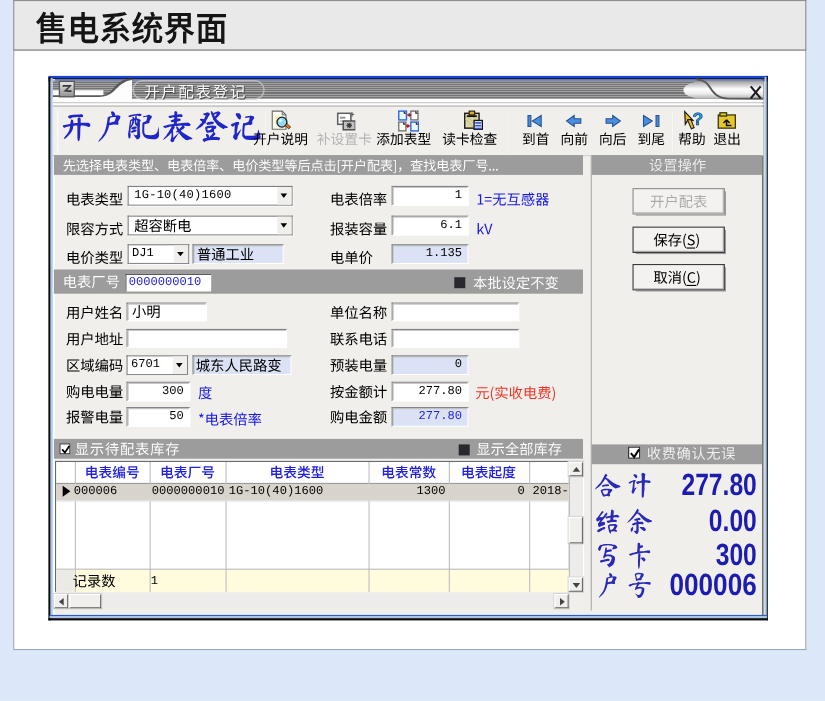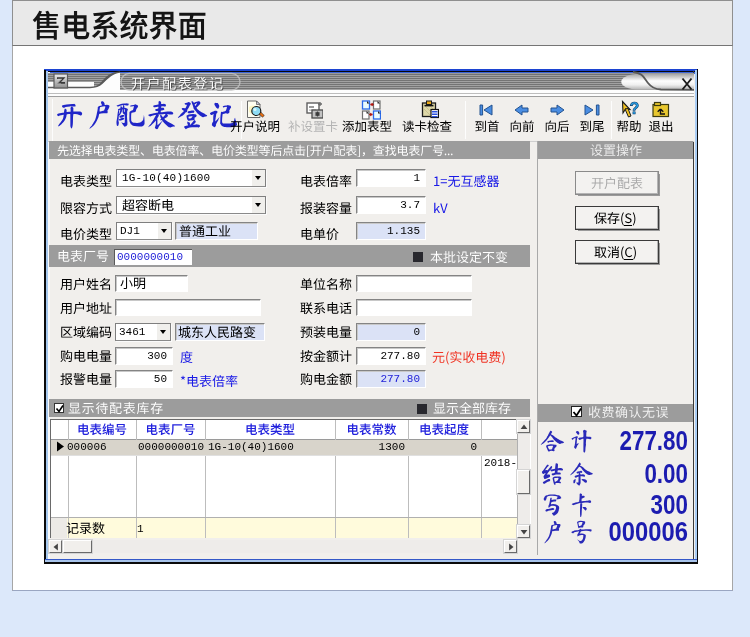--- a/index.html
+++ b/index.html
@@ -120,40 +120,40 @@
 <div style="position:absolute;left:116px;top:169px;width:150px;height:18px;background:#fff;border:1px solid #7f7f7f;border-bottom-color:#8a8a8a;box-shadow:1px 1px 0 #fafafa;"></div>
 <div style="position:absolute;left:252px;top:170px;width:13px;height:16px;background:#f0efec;"></div>
 <div style="position:absolute;left:255px;top:176px;width:0;height:0;border-left:3.5px solid transparent;border-right:3.5px solid transparent;border-top:4.5px solid #000"></div>
 <div style="position:absolute;left:122px;top:171px;width:120px;height:14px;font-family:'Liberation Sans',sans-serif;font-size:12px;letter-spacing:0.2px;color:#000;font-family:'Liberation Mono',monospace;font-size:11px;line-height:14px;">1G-10(40)1600</div>
 <div style="position:absolute;left:356px;top:169px;width:70px;height:18px;border-top:1px solid #848484;border-left:1px solid #848484;border-bottom:1px solid #fff;border-right:1px solid #fff;box-shadow:inset 1px 1px 0 #c8c8c8;background:#fff;"></div>
 <div style="position:absolute;left:358px;top:171px;width:62px;height:14px;font-family:'Liberation Sans',sans-serif;font-size:11px;font-family:'Liberation Mono',monospace;text-align:right;line-height:14px;">1</div>
 <div style="position:absolute;left:116px;top:196px;width:150px;height:18px;background:#fff;border:1px solid #7f7f7f;border-bottom-color:#8a8a8a;box-shadow:1px 1px 0 #fafafa;"></div>
 <div style="position:absolute;left:252px;top:197px;width:13px;height:16px;background:#f0efec;"></div>
 <div style="position:absolute;left:255px;top:203px;width:0;height:0;border-left:3.5px solid transparent;border-right:3.5px solid transparent;border-top:4.5px solid #000"></div>
 <div style="position:absolute;left:356px;top:196px;width:70px;height:18px;border-top:1px solid #848484;border-left:1px solid #848484;border-bottom:1px solid #fff;border-right:1px solid #fff;box-shadow:inset 1px 1px 0 #c8c8c8;background:#fff;"></div>
-<div style="position:absolute;left:358px;top:198px;width:62px;height:14px;font-family:'Liberation Sans',sans-serif;font-size:11px;font-family:'Liberation Mono',monospace;text-align:right;line-height:14px;">3.7</div>
+<div style="position:absolute;left:358px;top:198px;width:62px;height:14px;font-family:'Liberation Sans',sans-serif;font-size:11px;font-family:'Liberation Mono',monospace;text-align:right;line-height:14px;">6.1</div>
 <div style="position:absolute;left:116px;top:222px;width:56px;height:18px;background:#fff;border:1px solid #7f7f7f;border-bottom-color:#8a8a8a;box-shadow:1px 1px 0 #fafafa;"></div>
 <div style="position:absolute;left:158px;top:223px;width:13px;height:16px;background:#f0efec;"></div>
 <div style="position:absolute;left:161px;top:229px;width:0;height:0;border-left:3.5px solid transparent;border-right:3.5px solid transparent;border-top:4.5px solid #000"></div>
 <div style="position:absolute;left:120px;top:224px;width:40px;height:14px;font-family:'Liberation Sans',sans-serif;font-size:11px;font-family:'Liberation Mono',monospace;line-height:14px;">DJ1</div>
 <div style="position:absolute;left:175px;top:222px;width:83px;height:18px;border-top:1px solid #848484;border-left:1px solid #848484;border-bottom:1px solid #fff;border-right:1px solid #fff;box-shadow:inset 1px 1px 0 #c8c8c8;background:#dbe2f6;"></div>
 <div style="position:absolute;left:356px;top:222px;width:70px;height:18px;border-top:1px solid #848484;border-left:1px solid #848484;border-bottom:1px solid #fff;border-right:1px solid #fff;box-shadow:inset 1px 1px 0 #c8c8c8;background:#dbe2f6;"></div>
 <div style="position:absolute;left:358px;top:224px;width:62px;height:14px;font-family:'Liberation Sans',sans-serif;font-size:11px;font-family:'Liberation Mono',monospace;text-align:right;line-height:14px;">1.135</div>
 <div style="position:absolute;left:49px;top:245px;width:481px;height:22px;background:#9c9c9c;"></div>
 <div style="position:absolute;left:114px;top:249px;width:78px;height:16px;background:#fff;border-top:1px solid #5a5a5a;border-left:1px solid #5a5a5a;"></div>
 <div style="position:absolute;left:117px;top:251px;width:72px;height:13px;font-family:'Liberation Sans',sans-serif;font-size:11px;font-family:'Liberation Mono',monospace;color:#2222d8;line-height:13px;">0000000010</div>
 <div style="position:absolute;left:413px;top:252px;width:10px;height:10px;background:#28282e;"></div>
 <div style="position:absolute;left:115px;top:275px;width:73px;height:17px;border-top:1px solid #848484;border-left:1px solid #848484;border-bottom:1px solid #fff;border-right:1px solid #fff;box-shadow:inset 1px 1px 0 #c8c8c8;background:#fff;"></div>
 <div style="position:absolute;left:356px;top:275px;width:116px;height:17px;border-top:1px solid #848484;border-left:1px solid #848484;border-bottom:1px solid #fff;border-right:1px solid #fff;box-shadow:inset 1px 1px 0 #c8c8c8;background:#fff;"></div>
 <div style="position:absolute;left:115px;top:299px;width:146px;height:17px;border-top:1px solid #848484;border-left:1px solid #848484;border-bottom:1px solid #fff;border-right:1px solid #fff;box-shadow:inset 1px 1px 0 #c8c8c8;background:#fff;"></div>
 <div style="position:absolute;left:356px;top:299px;width:116px;height:17px;border-top:1px solid #848484;border-left:1px solid #848484;border-bottom:1px solid #fff;border-right:1px solid #fff;box-shadow:inset 1px 1px 0 #c8c8c8;background:#fff;"></div>
 <div style="position:absolute;left:115px;top:323px;width:56px;height:18px;background:#fff;border:1px solid #7f7f7f;border-bottom-color:#8a8a8a;box-shadow:1px 1px 0 #fafafa;"></div>
 <div style="position:absolute;left:157px;top:324px;width:13px;height:16px;background:#f0efec;"></div>
 <div style="position:absolute;left:160px;top:330px;width:0;height:0;border-left:3.5px solid transparent;border-right:3.5px solid transparent;border-top:4.5px solid #000"></div>
-<div style="position:absolute;left:119px;top:325px;width:40px;height:14px;font-family:'Liberation Sans',sans-serif;font-size:11px;font-family:'Liberation Mono',monospace;line-height:14px;">3461</div>
+<div style="position:absolute;left:119px;top:325px;width:40px;height:14px;font-family:'Liberation Sans',sans-serif;font-size:11px;font-family:'Liberation Mono',monospace;line-height:14px;">6701</div>
 <div style="position:absolute;left:175px;top:323px;width:90px;height:18px;border-top:1px solid #848484;border-left:1px solid #848484;border-bottom:1px solid #fff;border-right:1px solid #fff;box-shadow:inset 1px 1px 0 #c8c8c8;background:#dbe2f6;"></div>
 <div style="position:absolute;left:356px;top:323px;width:70px;height:18px;border-top:1px solid #848484;border-left:1px solid #848484;border-bottom:1px solid #fff;border-right:1px solid #fff;box-shadow:inset 1px 1px 0 #c8c8c8;background:#dbe2f6;"></div>
 <div style="position:absolute;left:358px;top:325px;width:62px;height:14px;font-family:'Liberation Sans',sans-serif;font-size:11px;font-family:'Liberation Mono',monospace;text-align:right;line-height:14px;">0</div>
 <div style="position:absolute;left:115px;top:347px;width:58px;height:18px;border-top:1px solid #848484;border-left:1px solid #848484;border-bottom:1px solid #fff;border-right:1px solid #fff;box-shadow:inset 1px 1px 0 #c8c8c8;background:#fff;"></div>
 <div style="position:absolute;left:117px;top:349px;width:50px;height:14px;font-family:'Liberation Sans',sans-serif;font-size:11px;font-family:'Liberation Mono',monospace;text-align:right;line-height:14px;">300</div>
 <div style="position:absolute;left:356px;top:347px;width:70px;height:18px;border-top:1px solid #848484;border-left:1px solid #848484;border-bottom:1px solid #fff;border-right:1px solid #fff;box-shadow:inset 1px 1px 0 #c8c8c8;background:#fff;"></div>
 <div style="position:absolute;left:358px;top:349px;width:62px;height:14px;font-family:'Liberation Sans',sans-serif;font-size:11px;font-family:'Liberation Mono',monospace;text-align:right;line-height:14px;">277.80</div>
 <div style="position:absolute;left:115px;top:370px;width:58px;height:18px;border-top:1px solid #848484;border-left:1px solid #848484;border-bottom:1px solid #fff;border-right:1px solid #fff;box-shadow:inset 1px 1px 0 #c8c8c8;background:#fff;"></div>
 <div style="position:absolute;left:117px;top:372px;width:50px;height:14px;font-family:'Liberation Sans',sans-serif;font-size:11px;font-family:'Liberation Mono',monospace;text-align:right;line-height:14px;">50</div>
 <div style="position:absolute;left:356px;top:370px;width:70px;height:18px;border-top:1px solid #848484;border-left:1px solid #848484;border-bottom:1px solid #fff;border-right:1px solid #fff;box-shadow:inset 1px 1px 0 #c8c8c8;background:#dbe2f6;"></div>
@@ -176,21 +176,21 @@
 <div style="position:absolute;left:516.5px;top:420px;width:1px;height:118px;background:#b0b0b0;"></div>
 <div style="position:absolute;left:51px;top:439.5px;width:465.5px;height:15.5px;background:#d8d4cb;"></div>
 <svg style="position:absolute;left:56px;top:441px" width="9" height="12">
       <path d="M1,0.5 l7,5 -7,5 z" fill="#000"></path>
     </svg>
 <div style="position:absolute;left:67px;top:440px;width:70px;height:14px;font-family:'Liberation Sans',sans-serif;font-size:11px;font-family:'Liberation Mono',monospace;line-height:15px;">000006</div>
 <div style="position:absolute;left:138px;top:440px;width:70px;height:14px;font-family:'Liberation Sans',sans-serif;font-size:11px;font-family:'Liberation Mono',monospace;line-height:15px;">0000000010</div>
 <div style="position:absolute;left:208px;top:440px;width:110px;height:14px;font-family:'Liberation Sans',sans-serif;font-size:11px;font-family:'Liberation Mono',monospace;line-height:15px;">1G-10(40)1600</div>
 <div style="position:absolute;left:327px;top:440px;width:78px;height:14px;font-family:'Liberation Sans',sans-serif;font-size:11px;font-family:'Liberation Mono',monospace;line-height:15px;text-align:right;">1300</div>
 <div style="position:absolute;left:399px;top:440px;width:78px;height:14px;font-family:'Liberation Sans',sans-serif;font-size:11px;font-family:'Liberation Mono',monospace;line-height:15px;text-align:right;">0</div>
-<div style="position:absolute;left:484px;top:456px;width:34px;height:24px;font-family:'Liberation Sans',sans-serif;font-size:11px;font-family:'Liberation Mono',monospace;line-height:15px;">2018-</div>
+<div style="position:absolute;left:484px;top:440px;width:34px;height:24px;font-family:'Liberation Sans',sans-serif;font-size:11px;font-family:'Liberation Mono',monospace;line-height:15px;">2018-</div>
 <div style="position:absolute;left:51px;top:455px;width:465.5px;height:1px;background:#e0e0e0;"></div>
 <div style="position:absolute;left:51px;top:517px;width:465.5px;height:1px;background:#b0b0b0;"></div>
 <div style="position:absolute;left:51px;top:518px;width:465.5px;height:20px;background:#fffbdc;"></div>
 <div style="position:absolute;left:51px;top:518px;width:16px;height:20px;background:#eceae6;"></div>
 <div style="position:absolute;left:137px;top:522px;width:30px;height:14px;font-family:'Liberation Sans',sans-serif;font-size:11px;font-family:'Liberation Mono',monospace;line-height:15px;">1</div>
 <div style="position:absolute;left:68px;top:518px;width:1px;height:20px;background:#bdbdbd;"></div>
 <div style="position:absolute;left:136px;top:518px;width:1px;height:20px;background:#bdbdbd;"></div>
 <div style="position:absolute;left:205px;top:518px;width:1px;height:20px;background:#bdbdbd;"></div>
 <div style="position:absolute;left:335px;top:518px;width:1px;height:20px;background:#bdbdbd;"></div>
 <div style="position:absolute;left:408px;top:518px;width:1px;height:20px;background:#bdbdbd;"></div>

